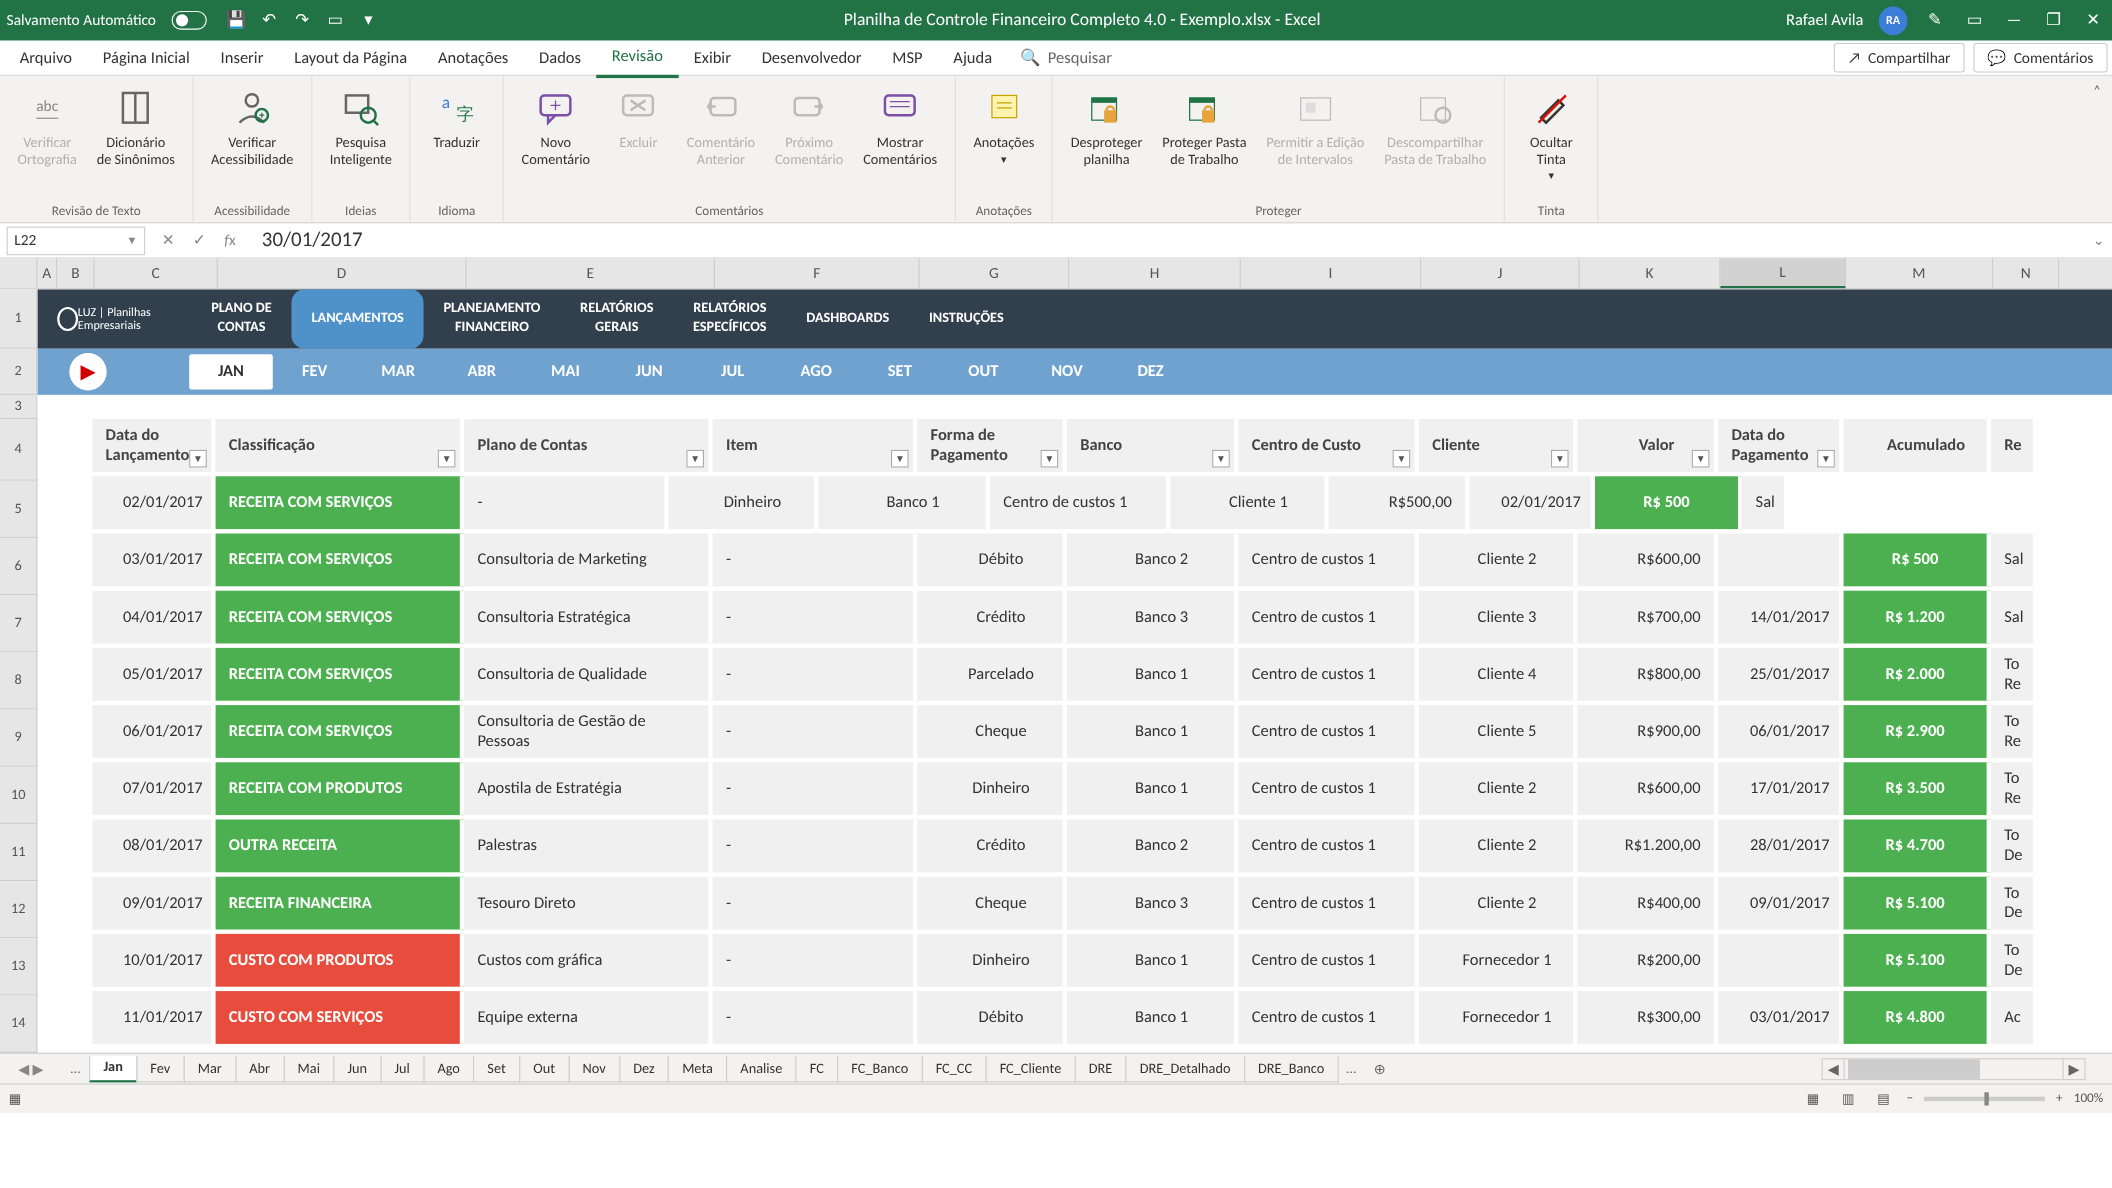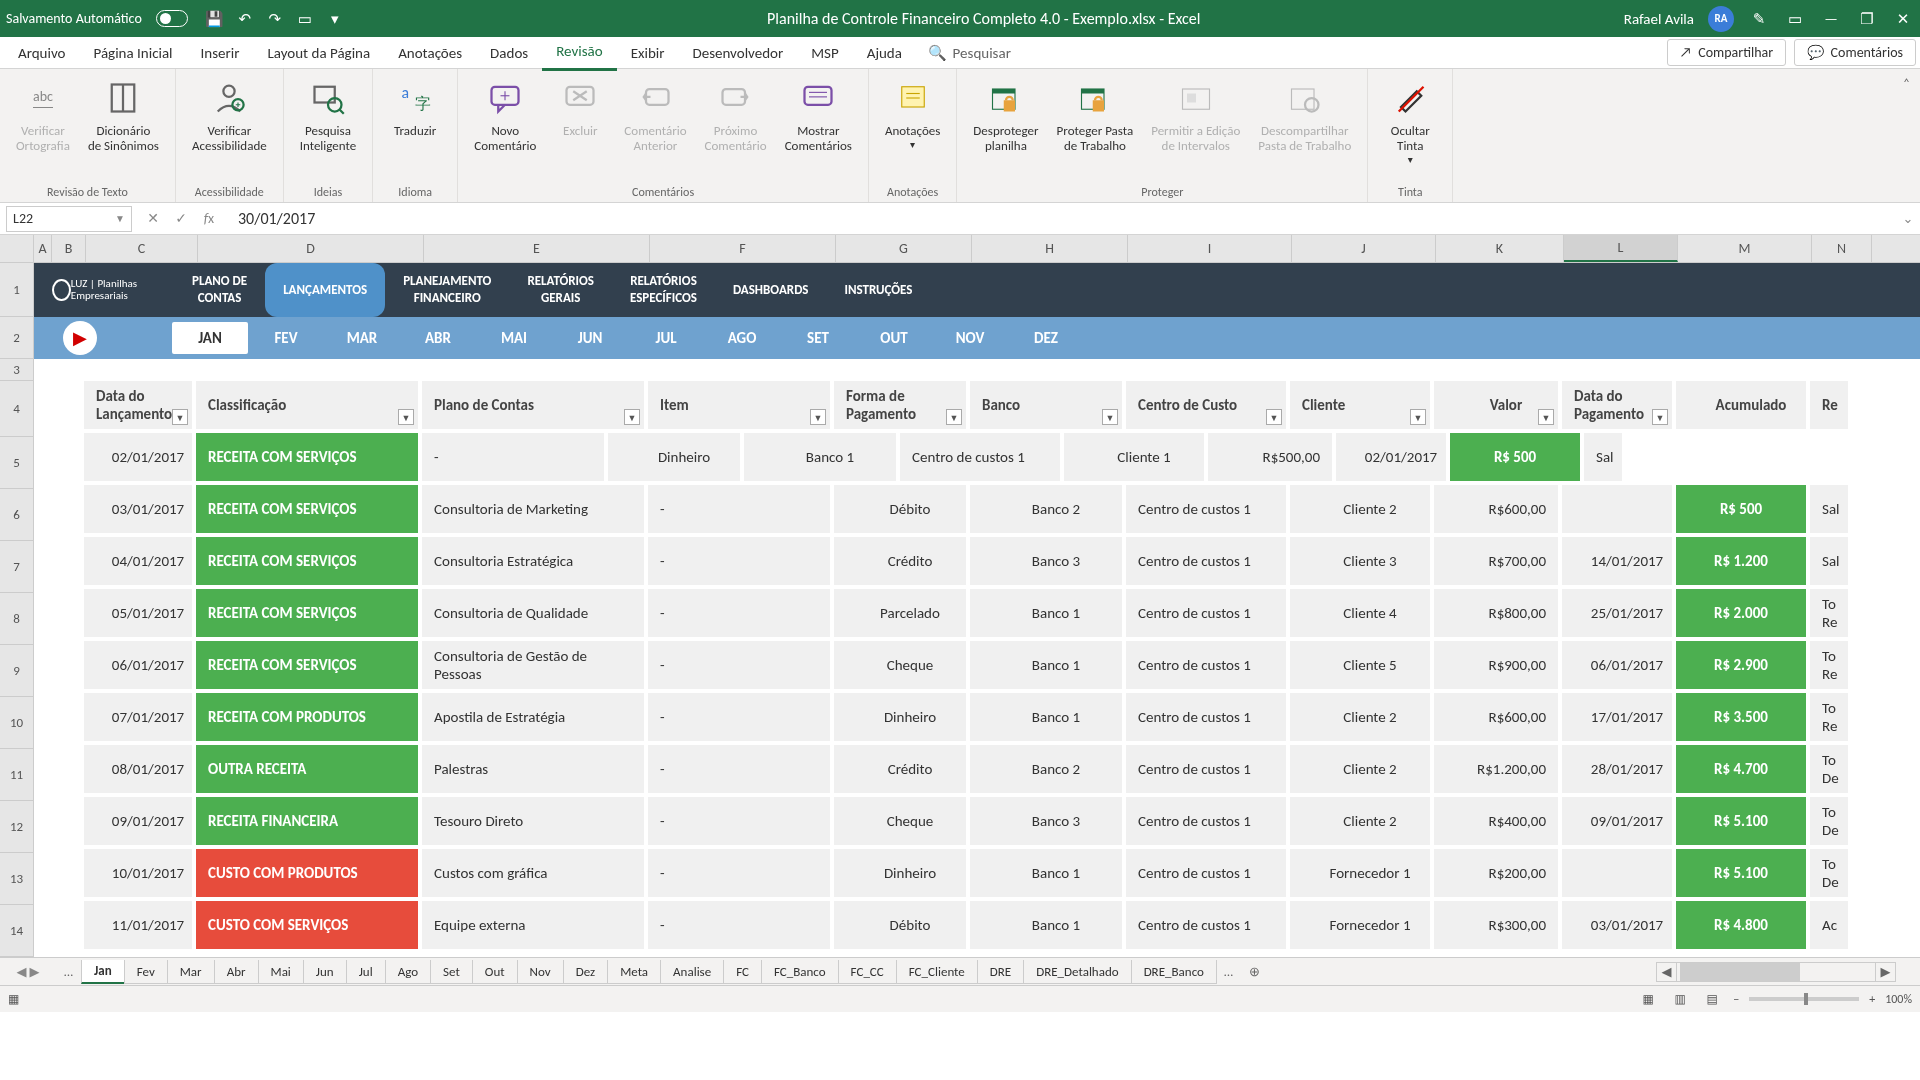--- a/index.html
+++ b/index.html
@@ -35,21 +35,21 @@
 .rbtn.disabled { color: #b0b0b0; }
 .ribbon-icon { width: 42px; height: 42px; display: flex; align-items: center; justify-content: center; font-size: 30px; margin-bottom: 4px; }
 .ribbon-icon svg { width: 36px; height: 36px; }
 .collapse-ribbon { margin-left: auto; padding: 6px 10px; cursor: pointer; color: #666; align-self: flex-start; }
 
 
 .formula-row { height: 32px; display: flex; align-items: center; border-bottom: 1px solid #d4d4d4; }
 .name-box { width: 126px; height: 26px; border: 1px solid #ccc; margin-left: 6px; padding: 0 6px; display: flex; align-items: center; justify-content: space-between; font-size: 14px; }
 .fx-btns { display: flex; gap: 6px; margin: 0 10px; color: #888; }
 .fx-btn { width: 22px; text-align: center; cursor: pointer; font-size: 14px; }
-.formula-input { flex: 1; padding: 0 8px; font-size: 16px; }
+.formula-input { flex: 1; padding: 0 8px; font-size: 19px; }
 .formula-expand { width: 24px; text-align: center; color: #888; cursor: pointer; }
 
 
 .col-row { height: 28px; display: flex; background: #e6e6e6; border-bottom: 1px solid #ccc; }
 .corner { width: 34px; border-right: 1px solid #ccc; background: #e6e6e6; }
 .col-h { border-right: 1px solid #ccc; display: flex; align-items: center; justify-content: center; font-size: 14px; color: #555; cursor: pointer; }
 .col-h.sel { background: #d2d2d2; border-bottom: 2px solid #217346; }
 
 
 .grid { display: flex; height: 694px; }

